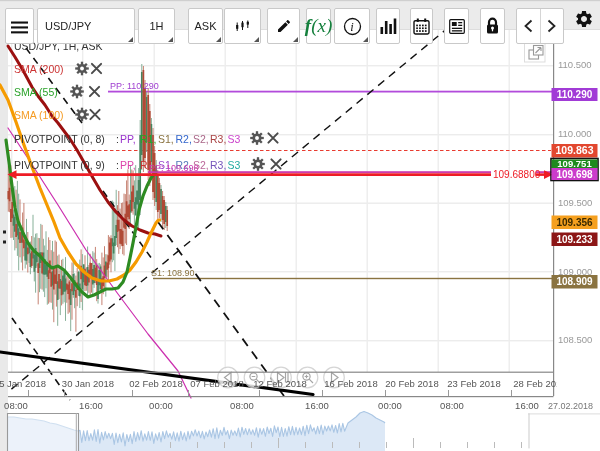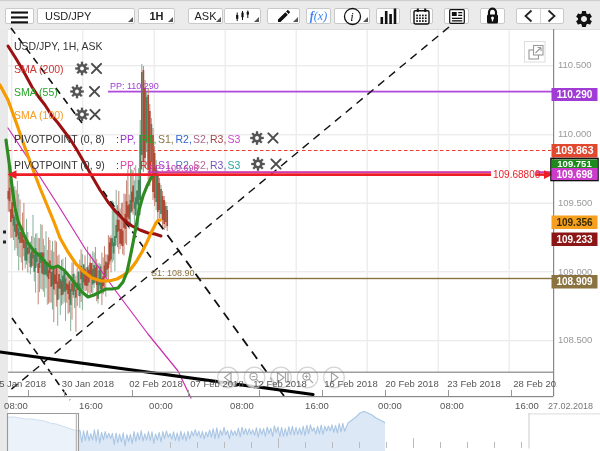--- a/index.html
+++ b/index.html
@@ -1,16 +1,16 @@
 <!DOCTYPE html>
 <html><head><meta charset="utf-8"><style>
 html,body{margin:0;padding:0;width:600px;height:451px;overflow:hidden;background:#fff;font-family:"Liberation Sans",sans-serif;}
 #page{position:relative;width:600px;height:451px;}
 #chart{position:absolute;left:0;top:0;}
-.btn{position:absolute;top:8px;height:16px;background:#fff;border:1px solid #c9c9c9;border-radius:2px;display:flex;align-items:center;justify-content:center;box-sizing:border-box;}
+.btn{position:absolute;top:8px;height:36px;background:#fff;border:1px solid #c9c9c9;border-radius:2px;display:flex;align-items:center;justify-content:center;box-sizing:border-box;}
 .bt{font-size:11px;color:#222;}
 .dd{position:absolute;right:1.5px;bottom:1.5px;width:0;height:0;border-left:5.5px solid transparent;border-bottom:5px solid #555;}
 </style></head>
 <body>
 <div id="page">
 <div id="chart"><svg width="600" height="451" viewBox="0 0 600 451" font-family="Liberation Sans, sans-serif">
 <rect x="0" y="0" width="600" height="451" fill="#ffffff"></rect>
 <rect x="0" y="0" width="600" height="29" fill="#ebebeb"></rect>
 <rect x="0" y="0" width="600" height="1.2" fill="#cfcfcf"></rect>
 <rect x="0" y="29" width="8" height="422" fill="#e9e9e9"></rect>
@@ -233,21 +233,21 @@
         <rect y="0.5" width="17" height="2.1" fill="#111"></rect>
         <rect y="5.4" width="17" height="2.1" fill="#111"></rect>
         <rect y="10.3" width="17" height="2.1" fill="#111"></rect>
       </svg>
     </div>
 <div class="btn" style="left:37px;width:98px">
       <span class="bt" style="margin-left:7px;margin-right:auto">USD/JPY</span>
       <span class="dd"></span>
     </div>
 <div class="btn" style="left:138px;width:37px">
-      <span class="bt" style="font-weight:bold">1H</span>
+      <span class="bt" style="font-weight:normal">1H</span>
       <span class="dd"></span>
     </div>
 <div class="btn" style="left:188px;width:35px">
       <span class="bt">ASK</span>
       <span class="dd"></span>
     </div>
 <div class="btn" style="left:224px;width:37px">
       <svg width="15" height="13" viewBox="0 0 15 13">
         <path d="M2.2,2.5 V11" stroke="#111" stroke-width="1"></path>
         <rect x="1.1" y="5" width="2.2" height="3.8" fill="#111"></rect>
@@ -258,21 +258,21 @@
       </svg>
       <span class="dd"></span>
     </div>
 <div class="btn" style="left:267px;width:33px">
       <svg width="16" height="16" viewBox="0 0 24 24" fill="#111">
         <path d="M3 17.25V21h3.75L17.81 9.94l-3.75-3.75L3 17.25zM20.71 7.04c.39-.39.39-1.02 0-1.41l-2.34-2.34c-.39-.39-1.02-.39-1.41 0l-1.83 1.83 3.75 3.75 1.83-1.83z"></path>
       </svg>
       <span class="dd"></span>
     </div>
 <div class="btn" style="left:306px;width:25px">
-      <span style="font-family:'Liberation Serif',serif;font-style:italic;font-size:12px;color:#3b82f6"><b>f</b>(<i>x</i>)</span>
+      <span style="font-family:'Liberation Serif',serif;font-style:italic;font-size:19px;color:#15803d"><b>f</b>(<i>x</i>)</span>
     </div>
 <div class="btn" style="left:334px;width:36px">
       <svg width="19" height="19" viewBox="0 0 19 19">
         <circle cx="9.5" cy="9.5" r="8" fill="none" stroke="#111" stroke-width="1.3"></circle>
         <text x="9" y="13.6" font-family="Liberation Serif,serif" font-style="italic" font-size="12.5" fill="#111" text-anchor="middle">i</text>
       </svg>
       <span class="dd"></span>
     </div>
 <div class="btn" style="left:376px;width:24px">
       <svg width="17" height="16" viewBox="0 0 17 16">

